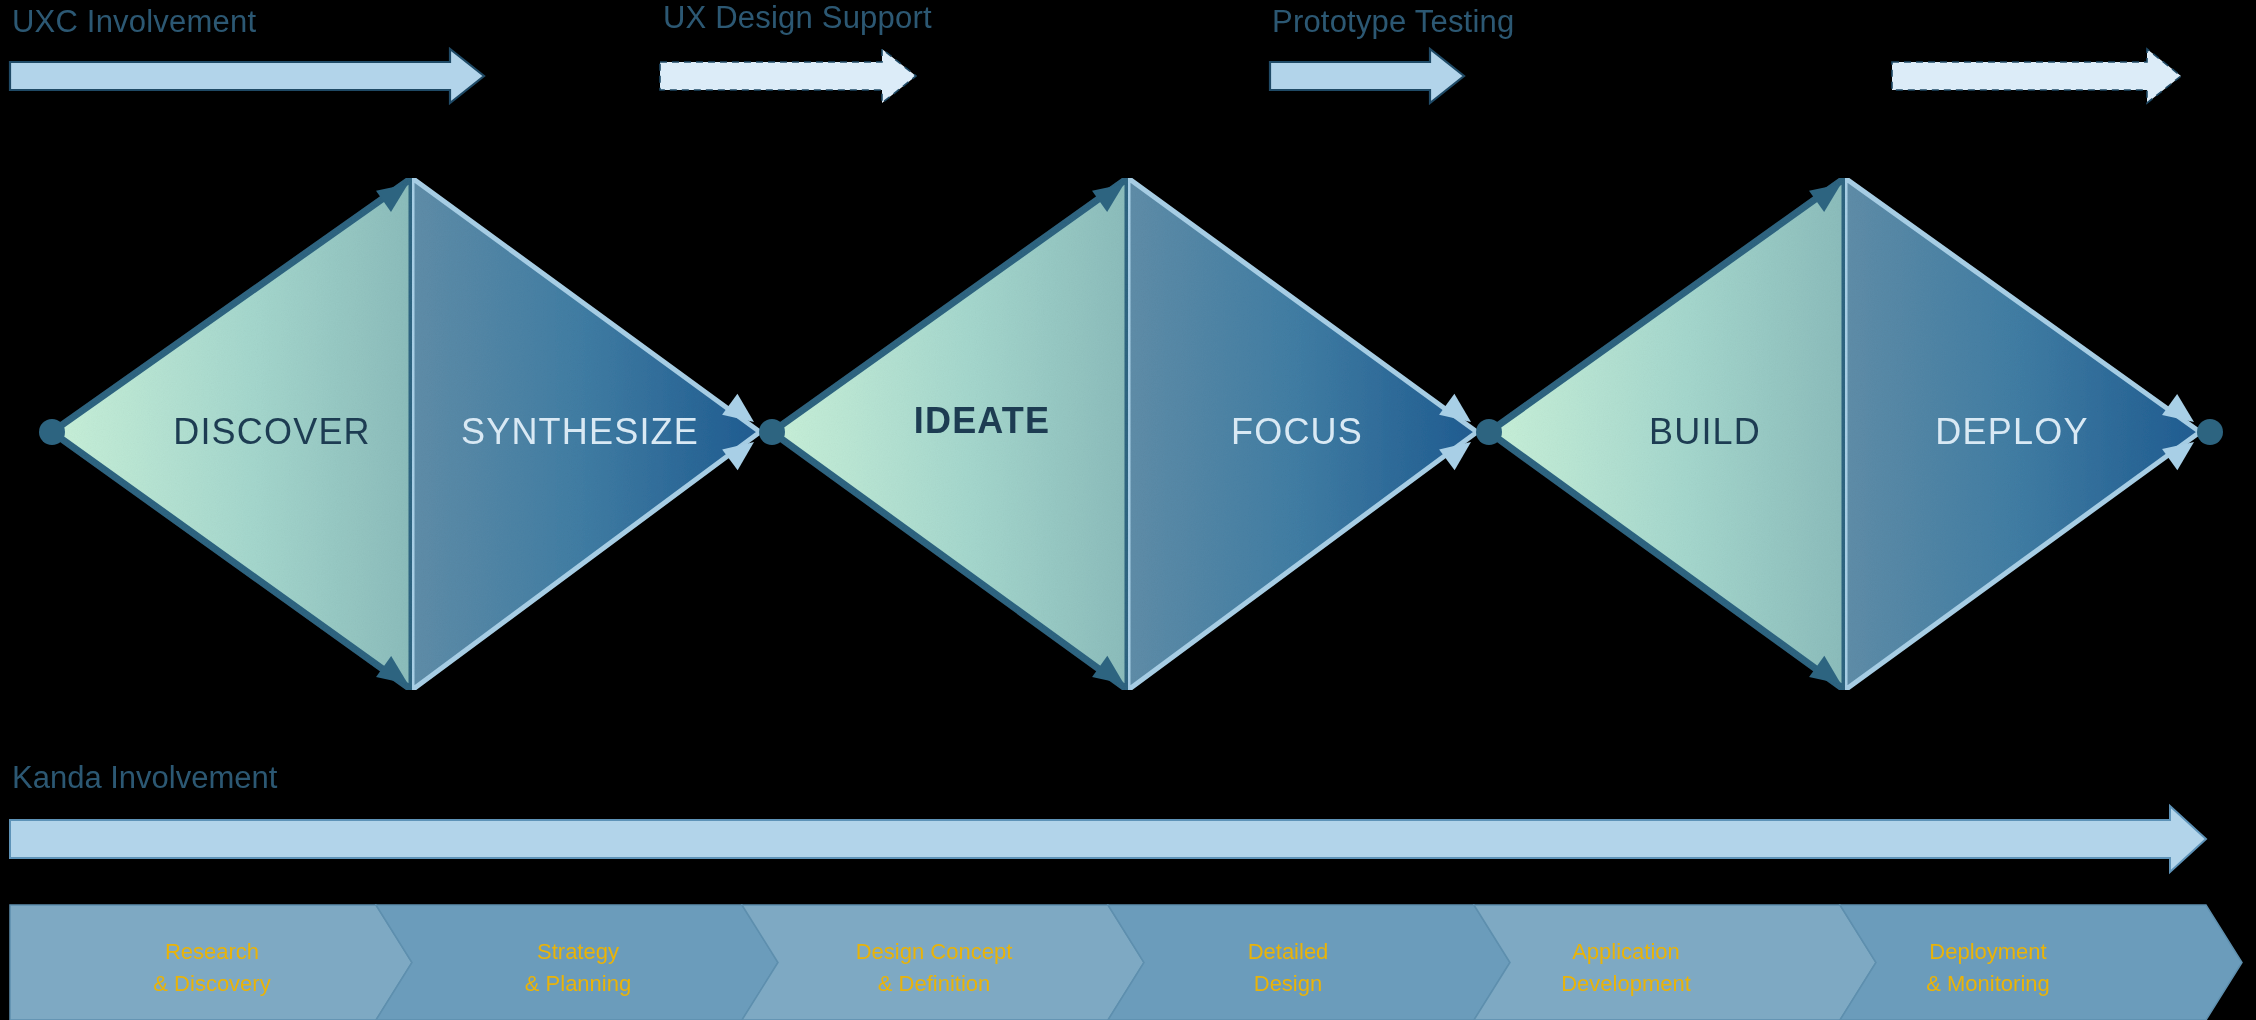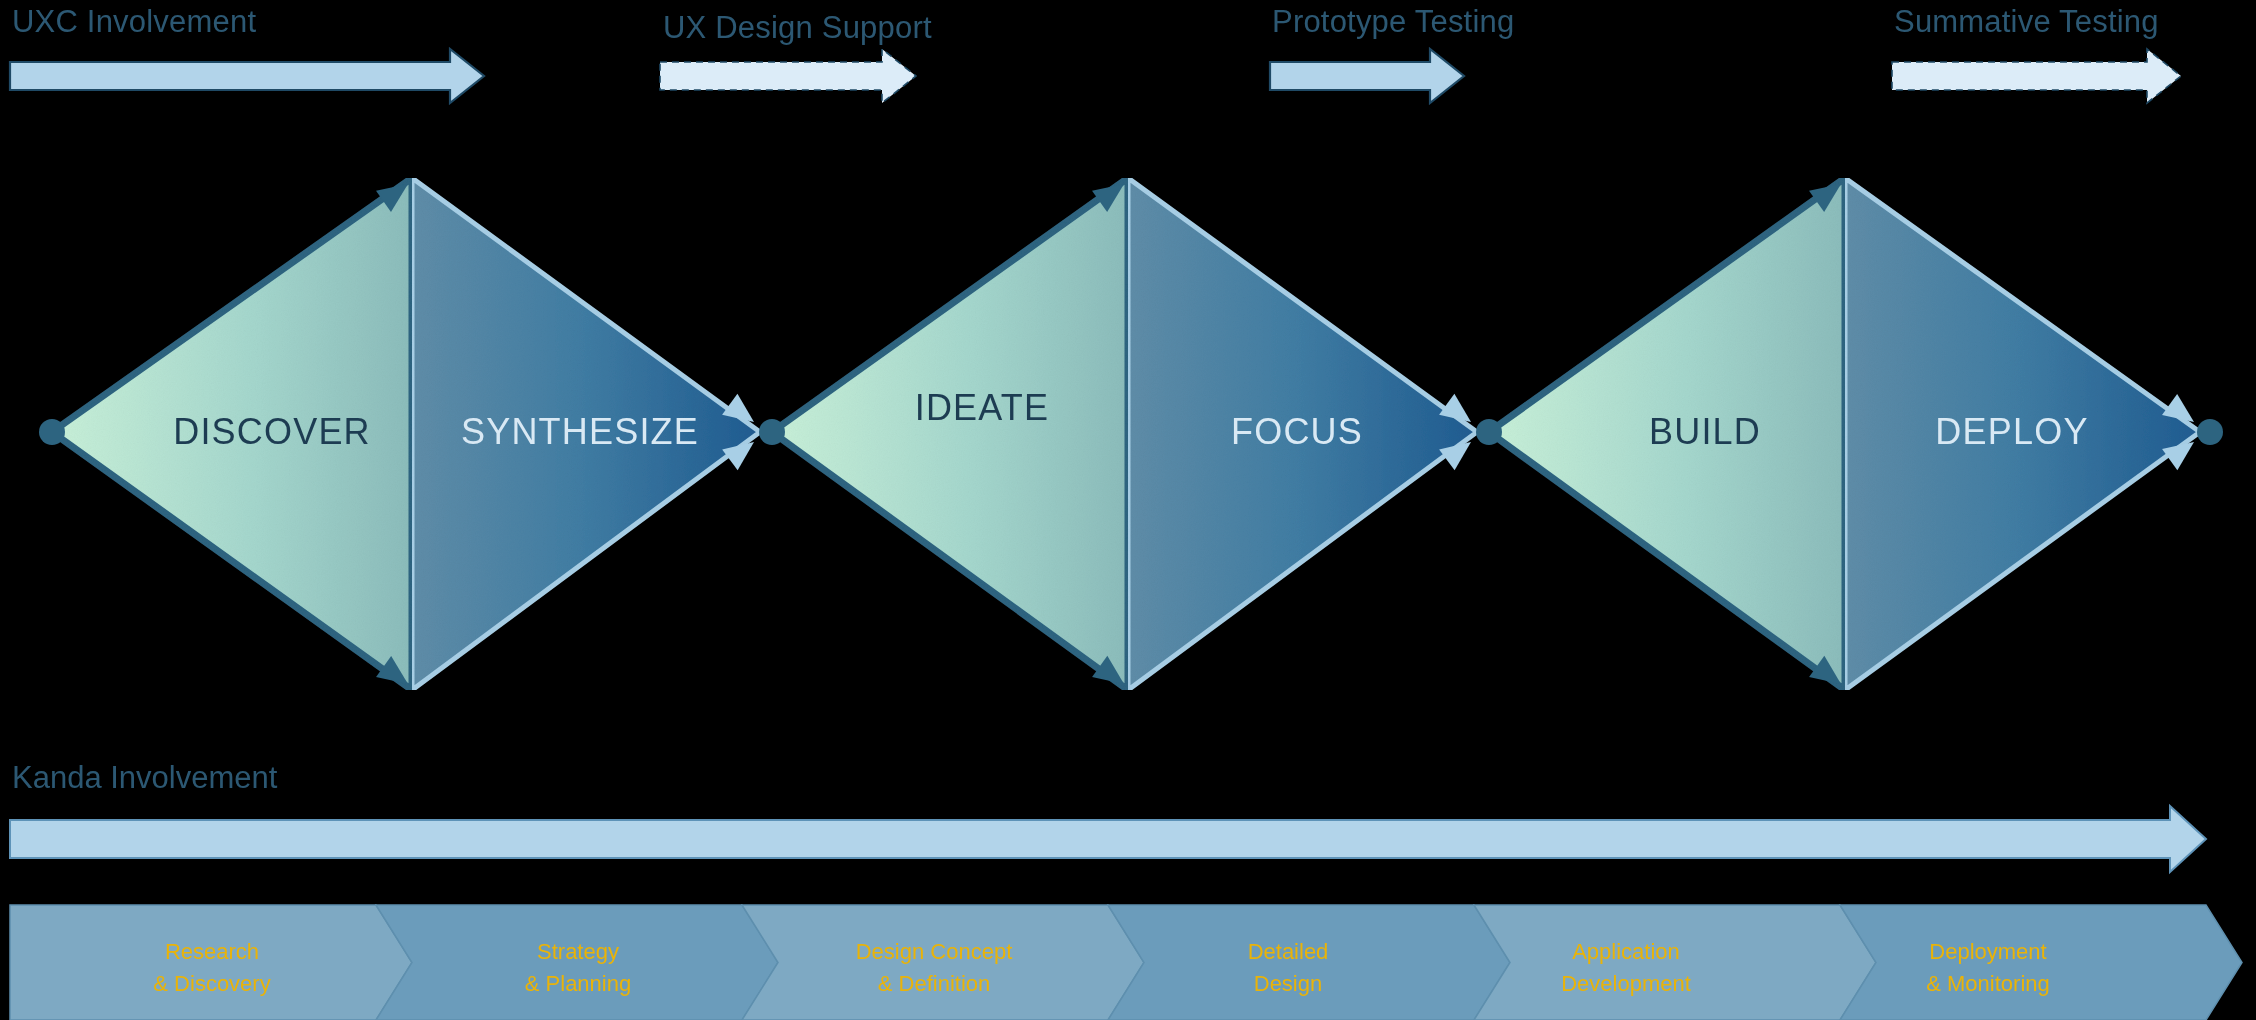--- a/index.html
+++ b/index.html
@@ -131,34 +131,31 @@
         <polygon points="742,905 1108,905 1144,962.5 1108,1020 742,1020 778,962.5" fill="#7ea9c3" stroke="#5e8fae" stroke-width="1.5"></polygon>
         <polygon points="1108,905 1474,905 1510,962.5 1474,1020 1108,1020 1144,962.5" fill="#6b9cbb" stroke="#5e8fae" stroke-width="1.5"></polygon>
         <polygon points="1474,905 1840,905 1876,962.5 1840,1020 1474,1020 1510,962.5" fill="#7ea9c3" stroke="#5e8fae" stroke-width="1.5"></polygon>
         <polygon points="1840,905 2206,905 2242,962.5 2206,1020 1840,1020 1876,962.5" fill="#6b9cbb" stroke="#5e8fae" stroke-width="1.5"></polygon>
       </g>
   </svg>
 
   <div class="phase-label" style="left:12px; top:4px;">
     <span>UXC Involvement</span>
   </div>
-  <div class="phase-label" style="left:663px; top:10px;text-align:center;">
+  <div class="phase-label" style="left:663px; top:0;text-align:center;">
     <span>UX Design Support</span>
   </div>
   <div class="phase-label" style="left:1272px; top:4px;">
     <span>Prototype Testing</span>
   </div>
-  <div class="phase-label" style="left:1894px; top:4px;">
-    <span>Summative Testing</span>
-  </div>
 
   <div class="diamond-word left-half" style="left:272px;  top:432px;">DISCOVER</div>
   <div class="diamond-word right-half" style="left:562px;  top:432px;">SYNTHESIZE</div>
 
-  <div class="diamond-word left-half" style="left:982px;  top:408px;">IDEATE</div>
+  <div class="diamond-word left-half" style="left:982px;  top:421px;font-weight:bold;">IDEATE</div>
   <div class="diamond-word right-half" style="left:1279px; top:432px;">FOCUS</div>
 
   <div class="diamond-word left-half" style="left:1705px; top:432px;text-align:right;">BUILD</div>
   <div class="diamond-word right-half" style="left:1994px; top:432px;">DEPLOY</div>
 
   <div class="kanda-label">Kanda Involvement</div>
 
   <div class="chev-label" style="left:212px;  top:968px;">Research
 &amp; Discovery</div>
   <div class="chev-label" style="left:578px;  top:968px;">Strategy

